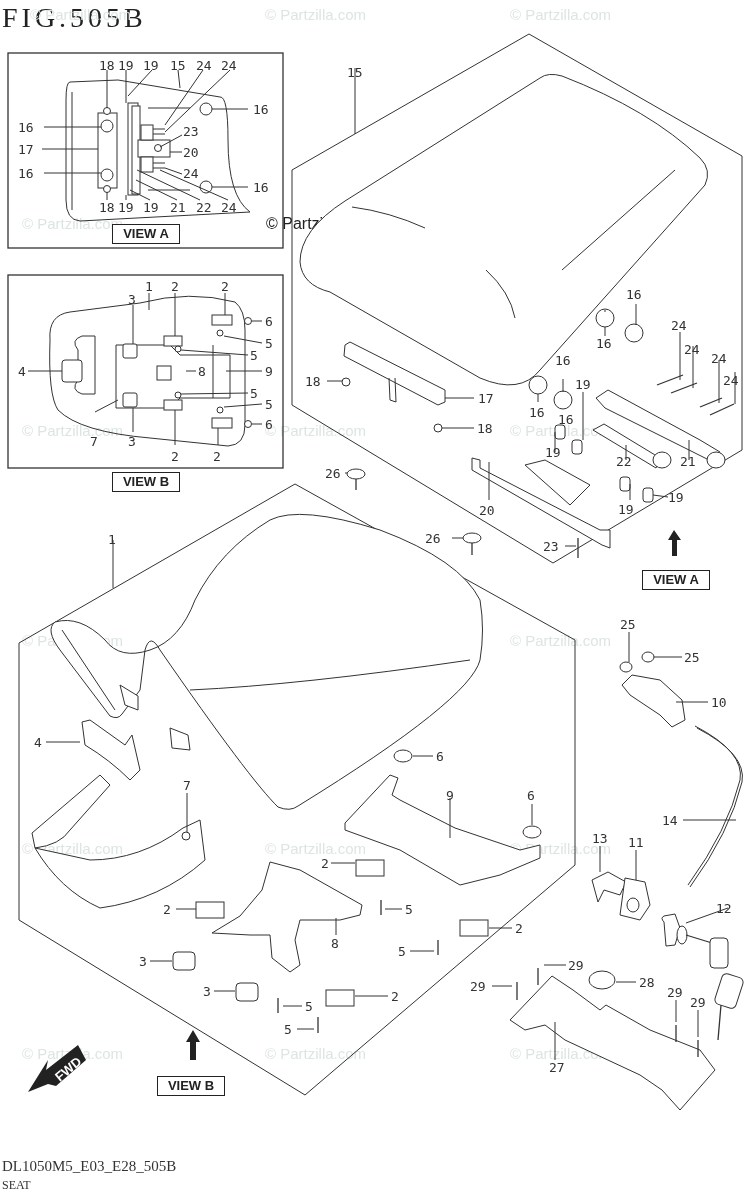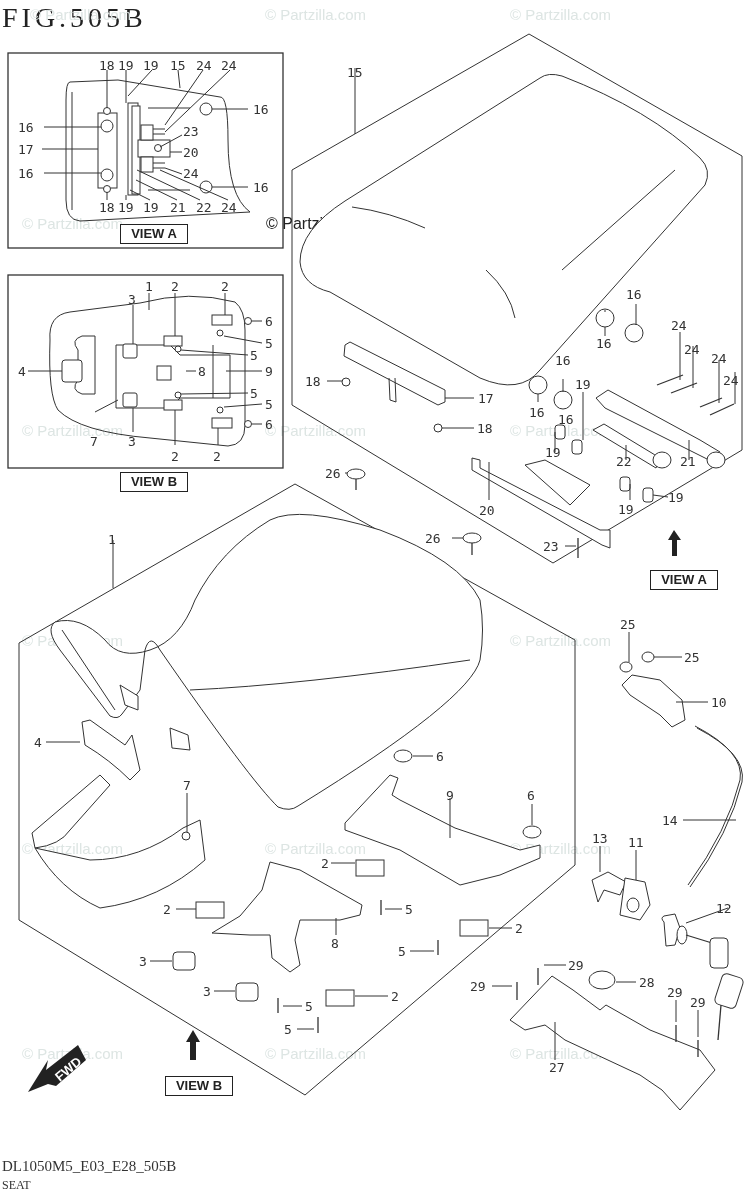--- a/index.html
+++ b/index.html
@@ -1,21 +1,21 @@
 <!DOCTYPE html>
 <html><head>
 <meta charset="utf-8">
 <style>
   html, body { margin: 0; padding: 0; background: #ffffff; }
   body { width: 748px; height: 1200px; position: relative; overflow: hidden; font-family: "DejaVu Sans Mono", monospace; color: #222; }
   #diagram { position: absolute; left: 0; top: 0; width: 748px; height: 1200px; }
   .fig-title { position: absolute; left: 2px; top: 2px; font-family: "Liberation Serif", serif; font-size: 28px; letter-spacing: 4px; color: #222; }
   .footer-code { position: absolute; left: 2px; top: 1158px; font-family: "Liberation Serif", serif; font-size: 15px; color: #333; }
   .footer-name { position: absolute; left: 2px; top: 1178px; font-family: "Liberation Serif", serif; font-size: 12px; color: #333; }
-  .view-label { position: absolute; border: 1.5px solid #222; background: #fff; font-family: "Liberation Sans", sans-serif; font-weight: bold; font-size: 13px; text-align: center; line-height: 18px; height: 18px; margin-left: 8px; }
+  .view-label { position: absolute; border: 1.5px solid #222; background: #fff; font-family: "Liberation Sans", sans-serif; font-weight: bold; font-size: 13px; text-align: center; line-height: 18px; height: 18px; }
   .watermark { position: absolute; font-family: "Liberation Sans", sans-serif; font-size: 15px; color: #dde5e3; pointer-events: none; white-space: nowrap; }
   .watermark-strong { position: absolute; font-family: "Liberation Sans", sans-serif; font-size: 16px; color: #222; white-space: nowrap; }
   svg text { font-family: "DejaVu Sans Mono", monospace; font-size: 13px; fill: #333; }
   .ln { stroke: #333; stroke-width: 1; fill: none; }
   .pt { stroke: #333; stroke-width: 1; fill: #fff; }
   .thick { stroke: #333; stroke-width: 1.3; fill: none; }
 </style>
 </head>
 <body>
 

